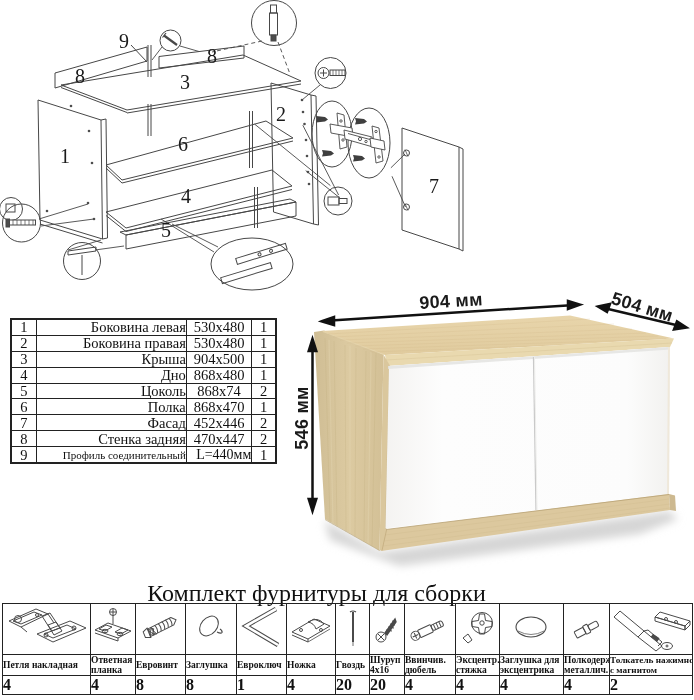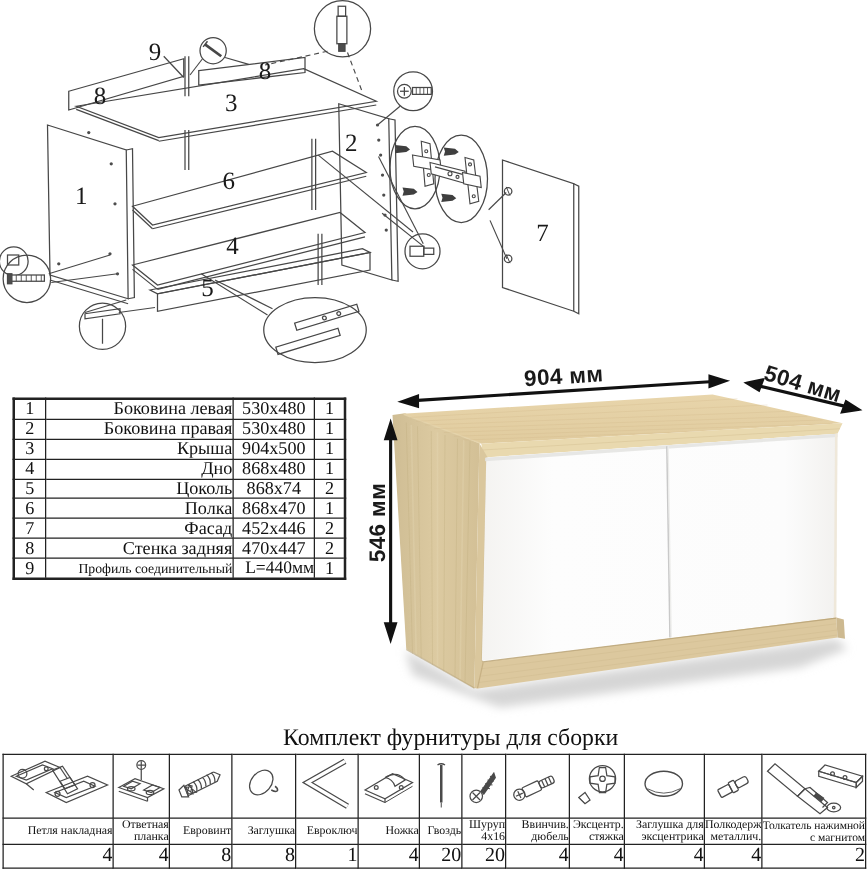--- a/index.html
+++ b/index.html
@@ -8,24 +8,24 @@
   #diagram{position:absolute;left:0;top:0;}
   #cab{position:absolute;left:0;top:0;}
   table{border-collapse:collapse;}
   #parts{position:absolute;left:10px;top:318px;width:267px;height:146px;
          font-family:"Liberation Serif",serif;font-size:14.5px;color:#111;
          border:2px solid #222;table-layout:fixed;}
   #parts td{border:1px solid #222;padding:0 0;height:14.2px;line-height:14px;overflow:hidden;white-space:nowrap;}
   #parts td.c{text-align:center;}
   #parts td.n{padding-left:4px;text-align:right;}
   #title{position:absolute;left:0;top:580px;width:633px;text-align:center;
-         font-family:"Liberation Serif",serif;font-size:19px;color:#111;padding-left:44px;}
+         font-family:"Liberation Serif",serif;font-size:24px;color:#111;}
   #hw{position:absolute;left:2px;top:603px;width:691px;height:92px;
       font-family:"Liberation Serif",serif;color:#111;border:1px solid #222;table-layout:fixed;}
-  #hw td{border:1px solid #222;text-align:right;vertical-align:middle;overflow:hidden;padding:0;}
+  #hw td{border:1px solid #222;text-align:left;vertical-align:middle;overflow:hidden;padding:0;font-weight:bold;}
   #hw svg{display:block;margin:0 auto;}
   #hw tr.names td{white-space:nowrap;}
   #hw tr.icons td{height:47px;}
   #hw tr.names td{height:18px;font-size:9.5px;line-height:10px;}
   #hw tr.qty td{height:14px;font-size:16px;}
 </style>
 </head>
 <body>
 <div id="page">
 

